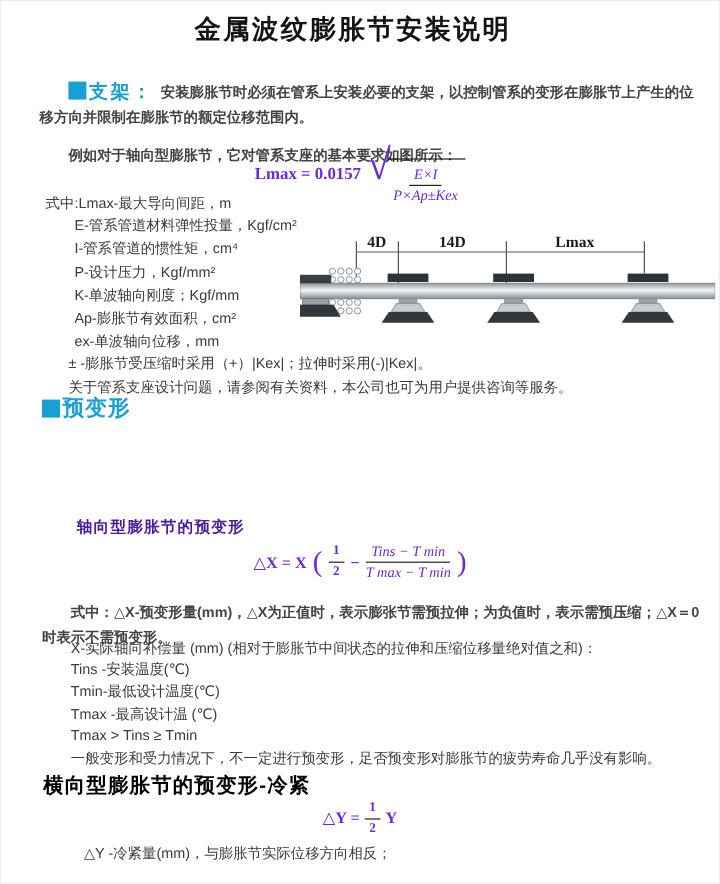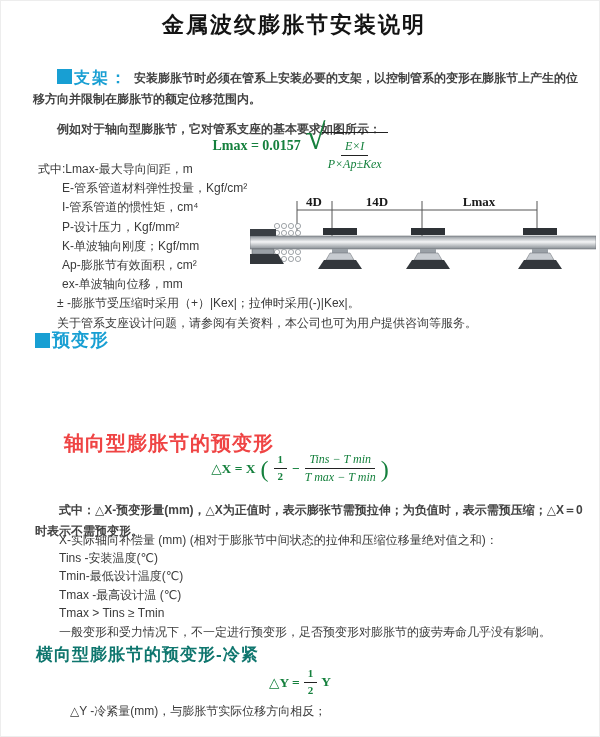--- a/index.html
+++ b/index.html
@@ -21,21 +21,21 @@
 
   .sq { display:inline-block; width:15px; height:15px; background:#189fd3; vertical-align:-2px; margin-right:2px; }
   .sec-head-inline { font-size:16px; font-weight:bold; color:#189fd3; letter-spacing:2px; margin-right:6px; vertical-align:-1px; }
 
   .p-intro { top:55px; left:33px; width:552px; text-indent:24px; }
   .p-example { top:103px; left:33px; width:552px; text-indent:24px;margin-top:16px; }
 
   
   .formula {
     left:0; width:600px; display:flex; justify-content:center; align-items:center;
-    font-family:"Liberation Serif","DejaVu Serif",serif; color:#15803d; gap:5px;
+    font-family:"Liberation Serif","DejaVu Serif",serif; color:#6d28d9; gap:5px;
   }
   .f-lhs { font-weight:bold; font-size:14px; }
   .sqrt { display:inline-flex; align-items:flex-start; }
   .rad { font-size:36px; line-height:34px; margin-right:-4px; font-weight:normal; }
   .radicand { border-top:1.6px solid #222; padding:3px 6px 0 6px; margin-top:12px;text-align:right; }
   .frac { display:inline-flex; flex-direction:column; align-items:center; font-size:12px; font-style:italic; line-height:1.25; }
   .frac .num { border-bottom:1px solid #222; padding:0 4px 1px; }
   .frac .den { padding-top:1px; }
   .frac.upright { font-style:normal; font-weight:bold; font-size:11px; }
   .paren { font-size:24px; line-height:1; font-weight:normal; }
@@ -50,27 +50,27 @@
   .def-item { display:block; white-space:nowrap; }
   .ind1 { padding-left:24px; }
   .ind2 { padding-left:19px; }
 
   
   .diagram { top:192px; left:250px; width:346px; height:100px; }
 
   .h-section { font-size:18px; font-weight:bold; color:#189fd3; letter-spacing:1px; }
   .h-predeform { top:328px; left:35px; }
   .p-predeform { top:352px; left:35px; width:546px; text-indent:26px; line-height:19.5px; }
-  .h-axial { top:430px; left:64px; font-size:20px; font-weight:bold; color:#ef4444; letter-spacing:1px; }
+  .h-axial { top:430px; left:64px; font-size:13px; font-weight:bold; color:#4c1d95; letter-spacing:1px; }
   .p-dxnote { top:488px; left:35px; width:548px; text-indent:24px; line-height:20.5px; }
   .x-def { top:530px; left:59px; white-space:nowrap; }
   .temp-defs { top:549px; left:59px; font-size:12px; line-height:18.4px; }
   .temp-defs .def-item { white-space:nowrap; }
   .note-fatigue { top:622px; left:59px; white-space:nowrap; }
-  .h-lateral { top:643px; left:36px; font-size:17px; font-weight:bold; color:#0f766e; letter-spacing:1px; }
+  .h-lateral { top:643px; left:36px; font-size:17px; font-weight:bold; color:#000000; letter-spacing:1px; }
   .note-dy { top:701px; left:70px; white-space:nowrap; }
 </style>
 </head>
 <body>
 
 <div class="page">
 
   <div class="abs title">金属波纹膨胀节安装说明</div>
 
   <p class="abs para bold p-intro">

